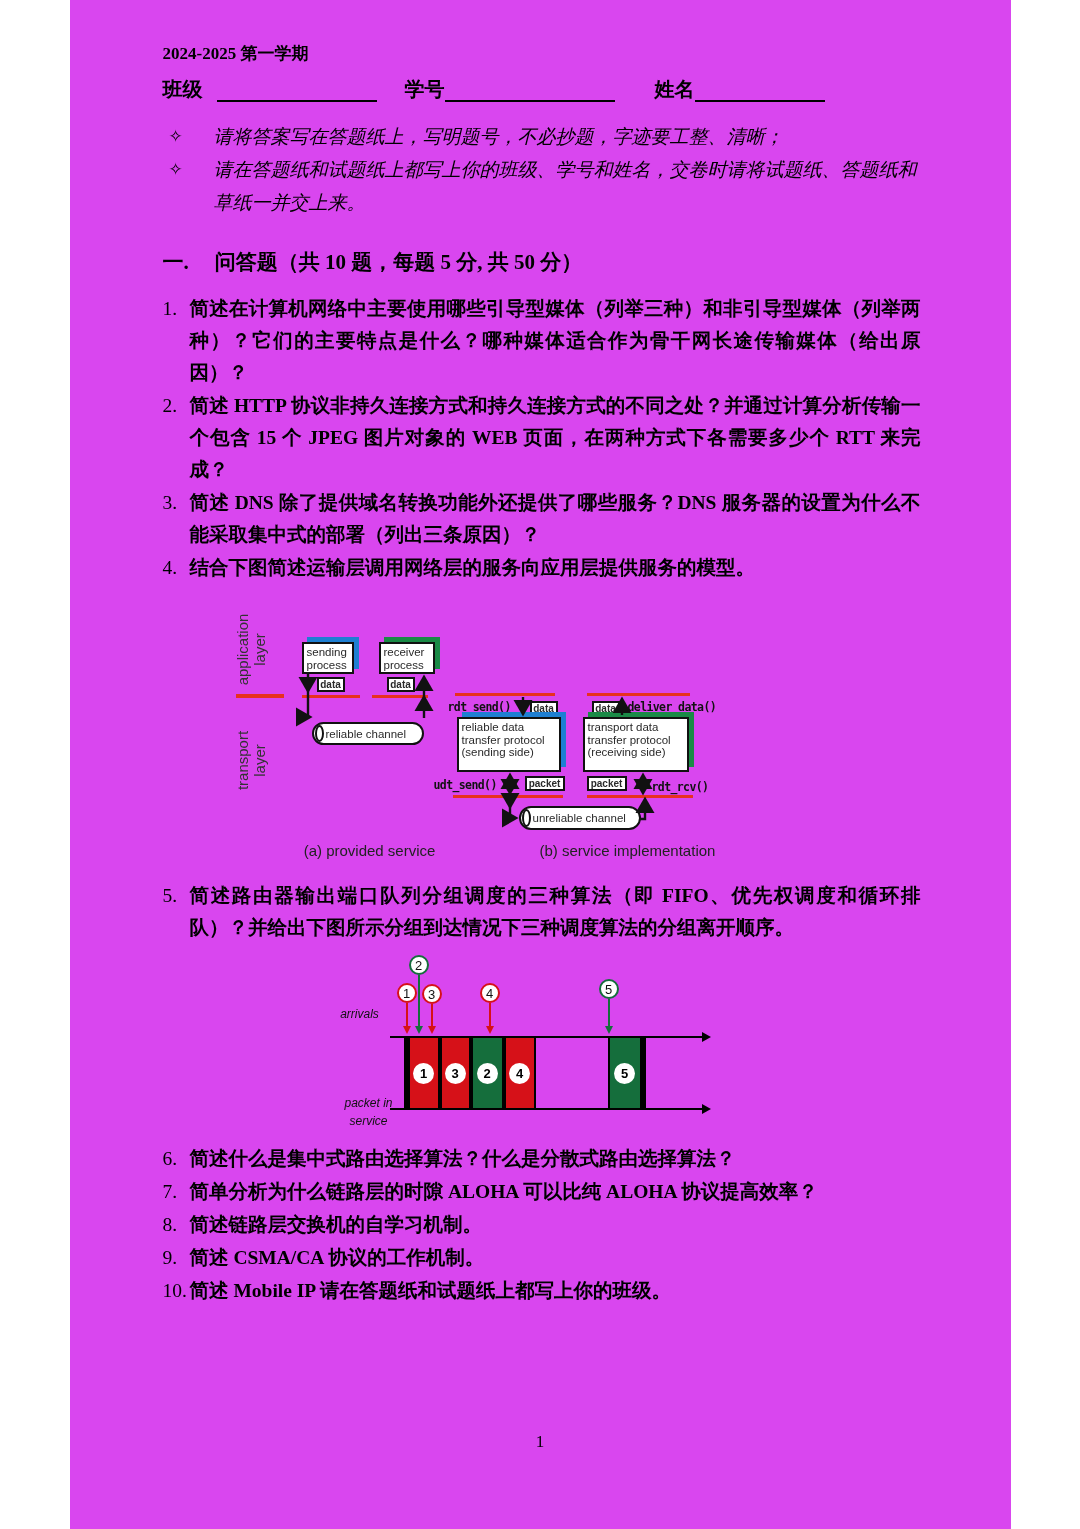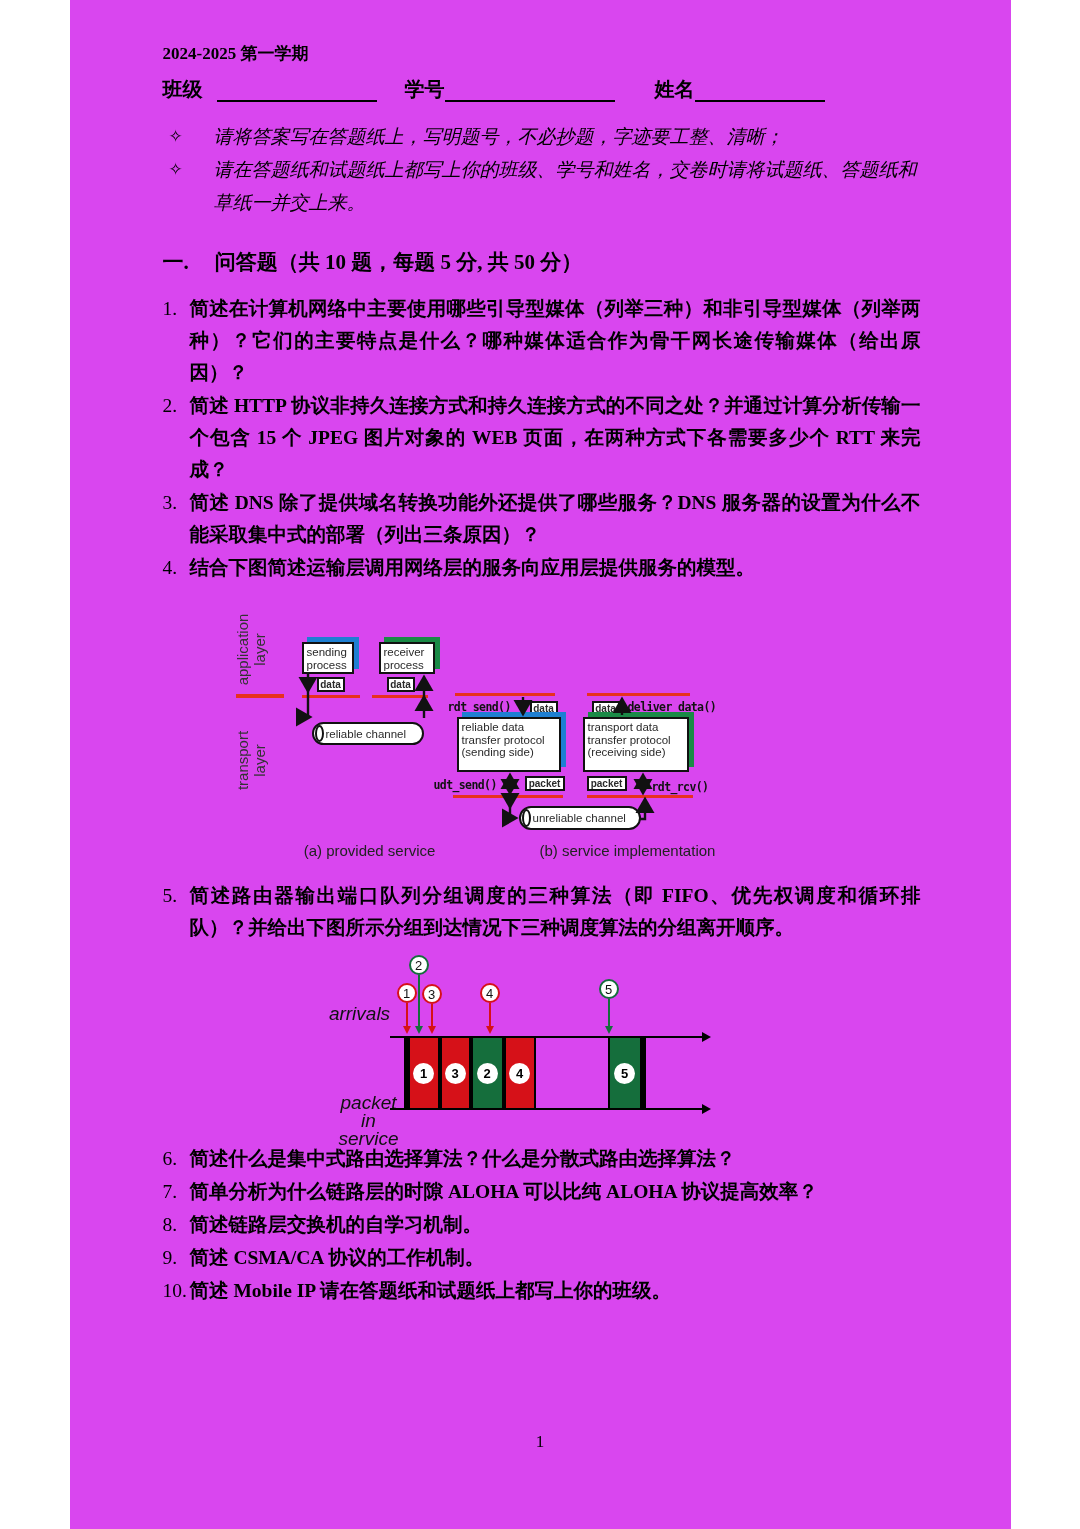--- a/index.html
+++ b/index.html
@@ -52,21 +52,21 @@
        display:flex;align-items:center;font-size:11.5px;padding-left:12px;white-space:nowrap;}
   .cyl .cap{position:absolute;left:1px;top:1px;bottom:1px;width:9px;border:2px solid #111;border-radius:50%;
             box-sizing:border-box;background:#fff;}
   .mono{position:absolute;font-family:"DejaVu Sans Mono","Liberation Mono",monospace;
         font-weight:bold;font-size:11.5px;letter-spacing:-0.6px;color:#111;white-space:nowrap;}
   .fig-caption{position:absolute;font-size:15px;color:#222;text-align:center;white-space:nowrap;}
   .figure1 svg{position:absolute;left:0;top:0;}
   
   .figure2{position:relative;width:440px;height:175px;margin:6px 0 18px 147px;
            font-family:"Liberation Sans","DejaVu Sans",sans-serif;color:#111;}
-  .f2label{position:absolute;font-style:italic;font-size:19px;line-height:18px;text-align:center;}
+  .f2label{position:absolute;font-style:italic;font-size:12px;line-height:18px;text-align:center;}
   .timeline{position:absolute;height:2px;background:#000;}
   .tl-arrow{position:absolute;width:0;height:0;border-left:9px solid #000;
             border-top:5px solid transparent;border-bottom:5px solid transparent;}
   .tick{position:absolute;width:4px;background:#000;}
   .svc-block{position:absolute;border:2px solid #000;box-sizing:border-box;
              display:flex;align-items:center;justify-content:center;}
   .numcircle{width:21px;height:21px;border-radius:50%;background:#fff;color:#000;
              font-weight:bold;font-size:13px;display:flex;align-items:center;justify-content:center;}
   .arr-circle{position:absolute;width:20px;height:20px;border-radius:50%;background:#fff;
               border:2px solid #000;box-sizing:border-box;display:flex;align-items:center;justify-content:center;

